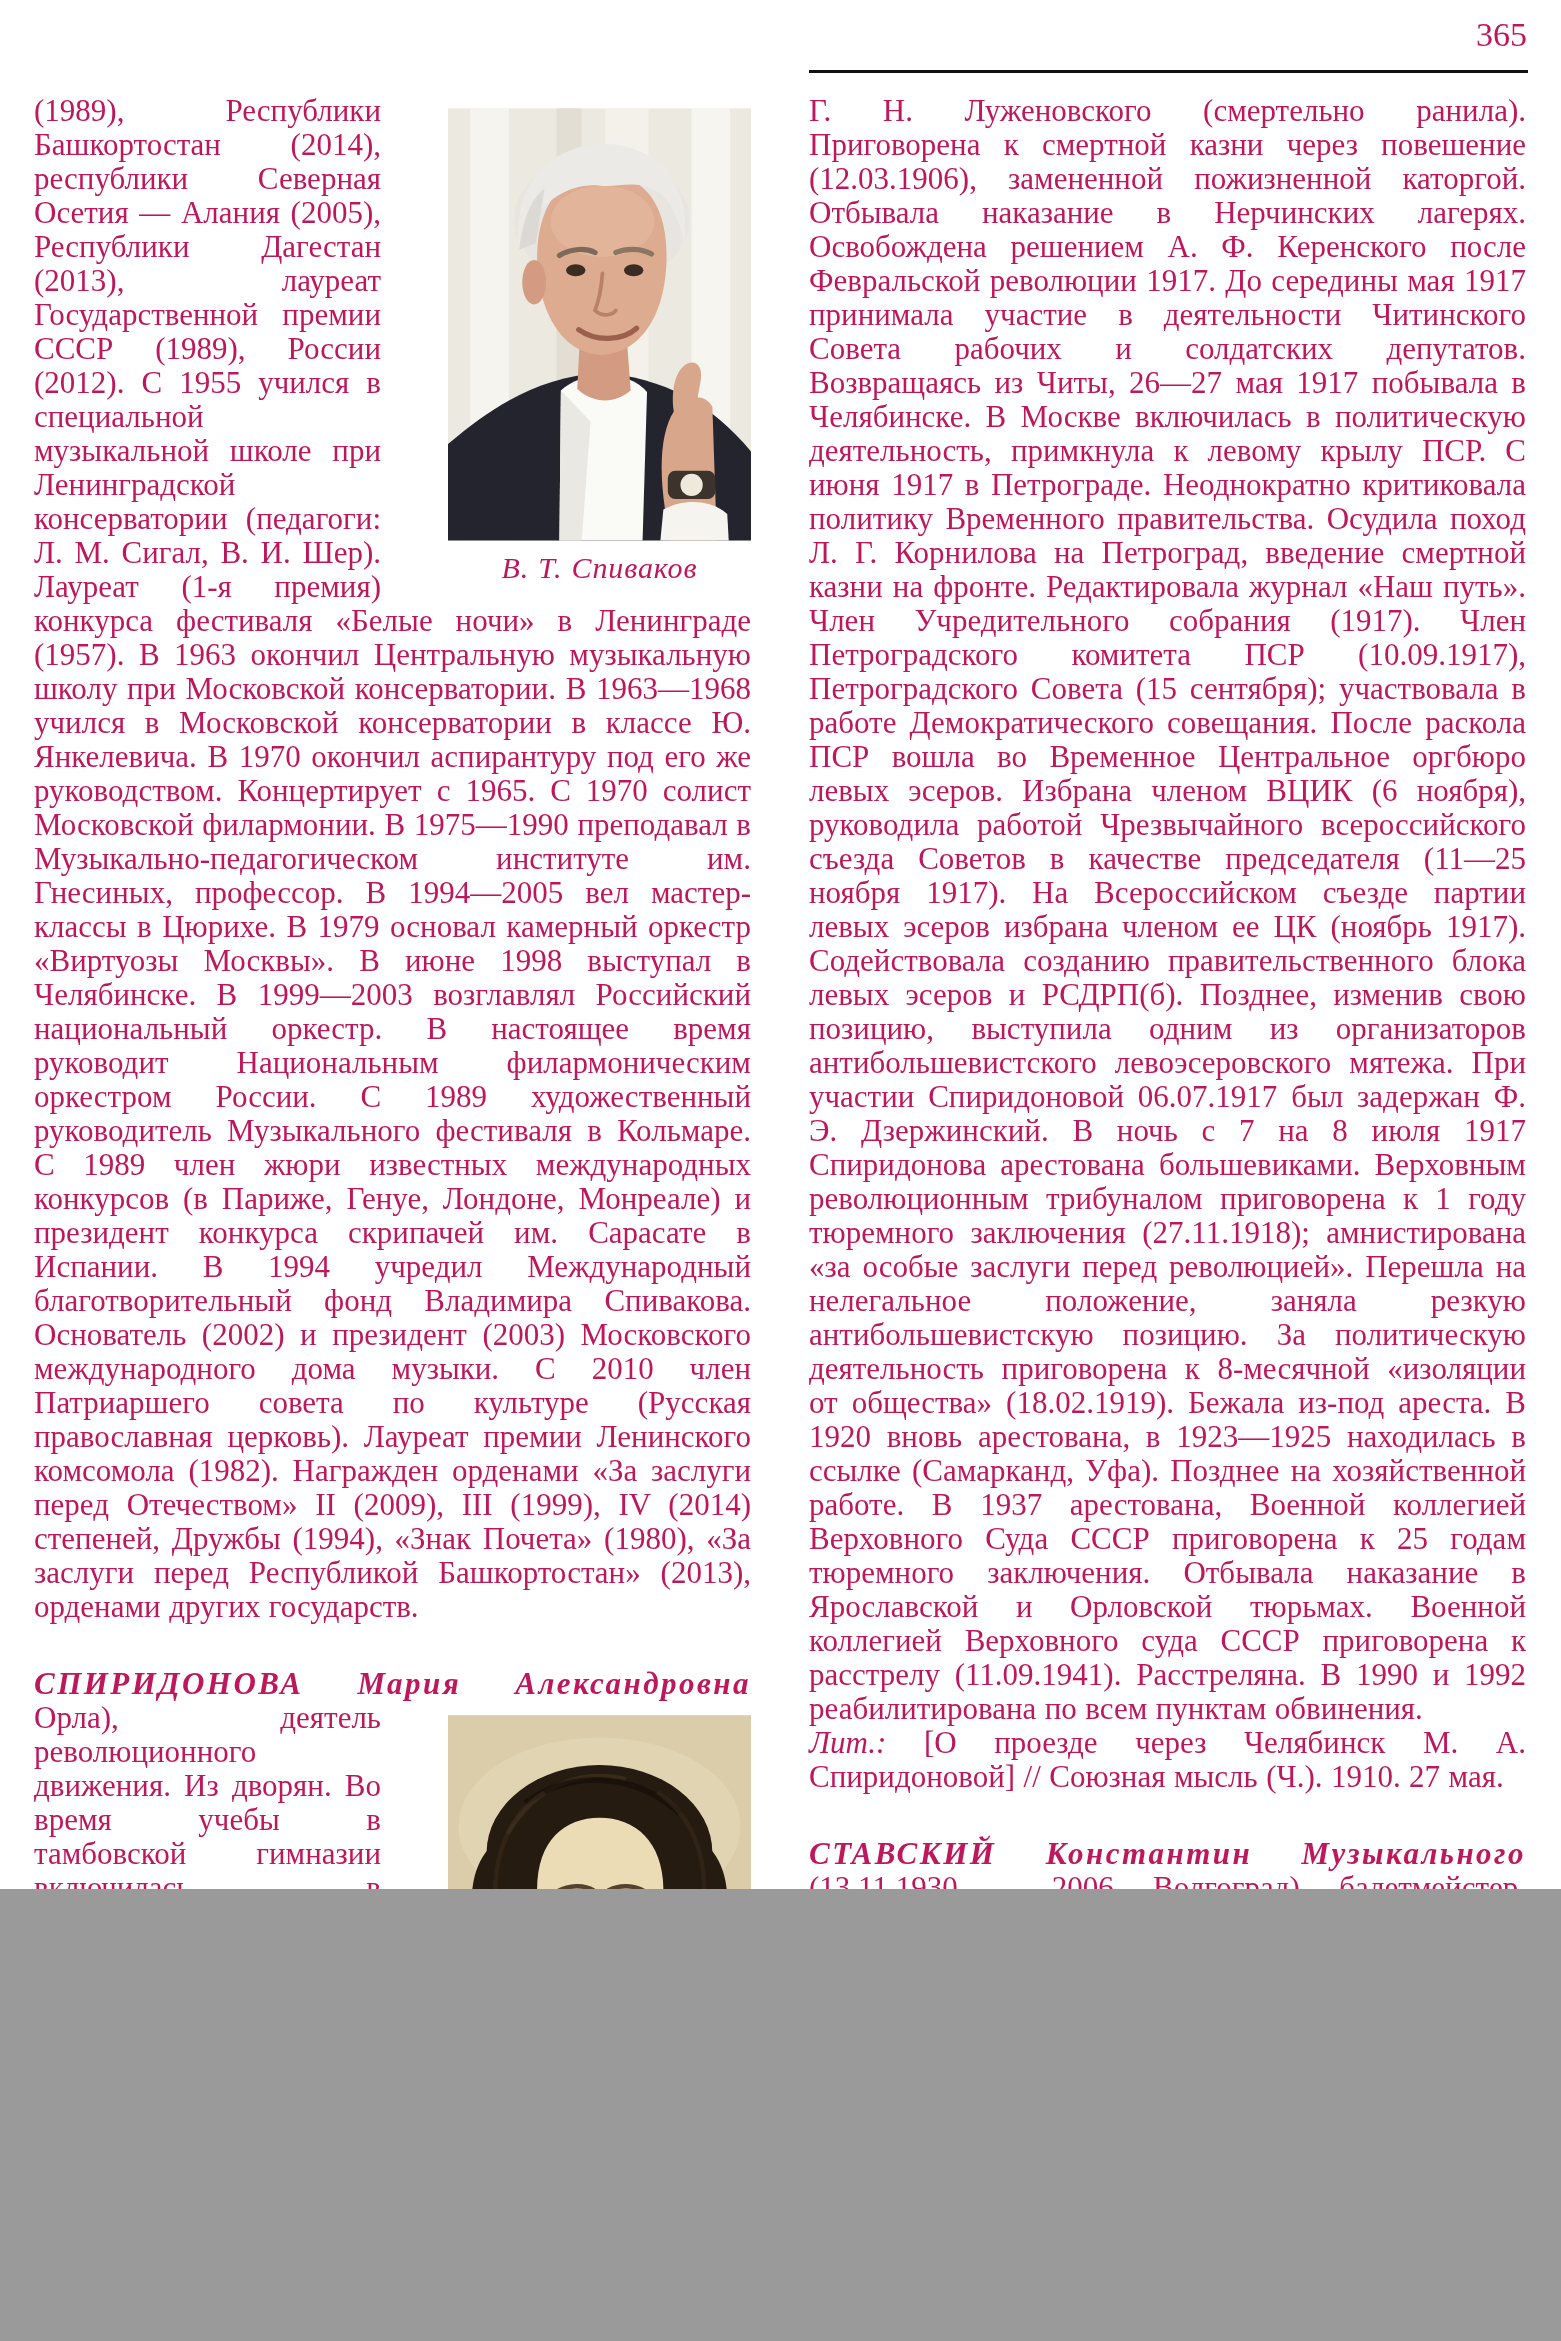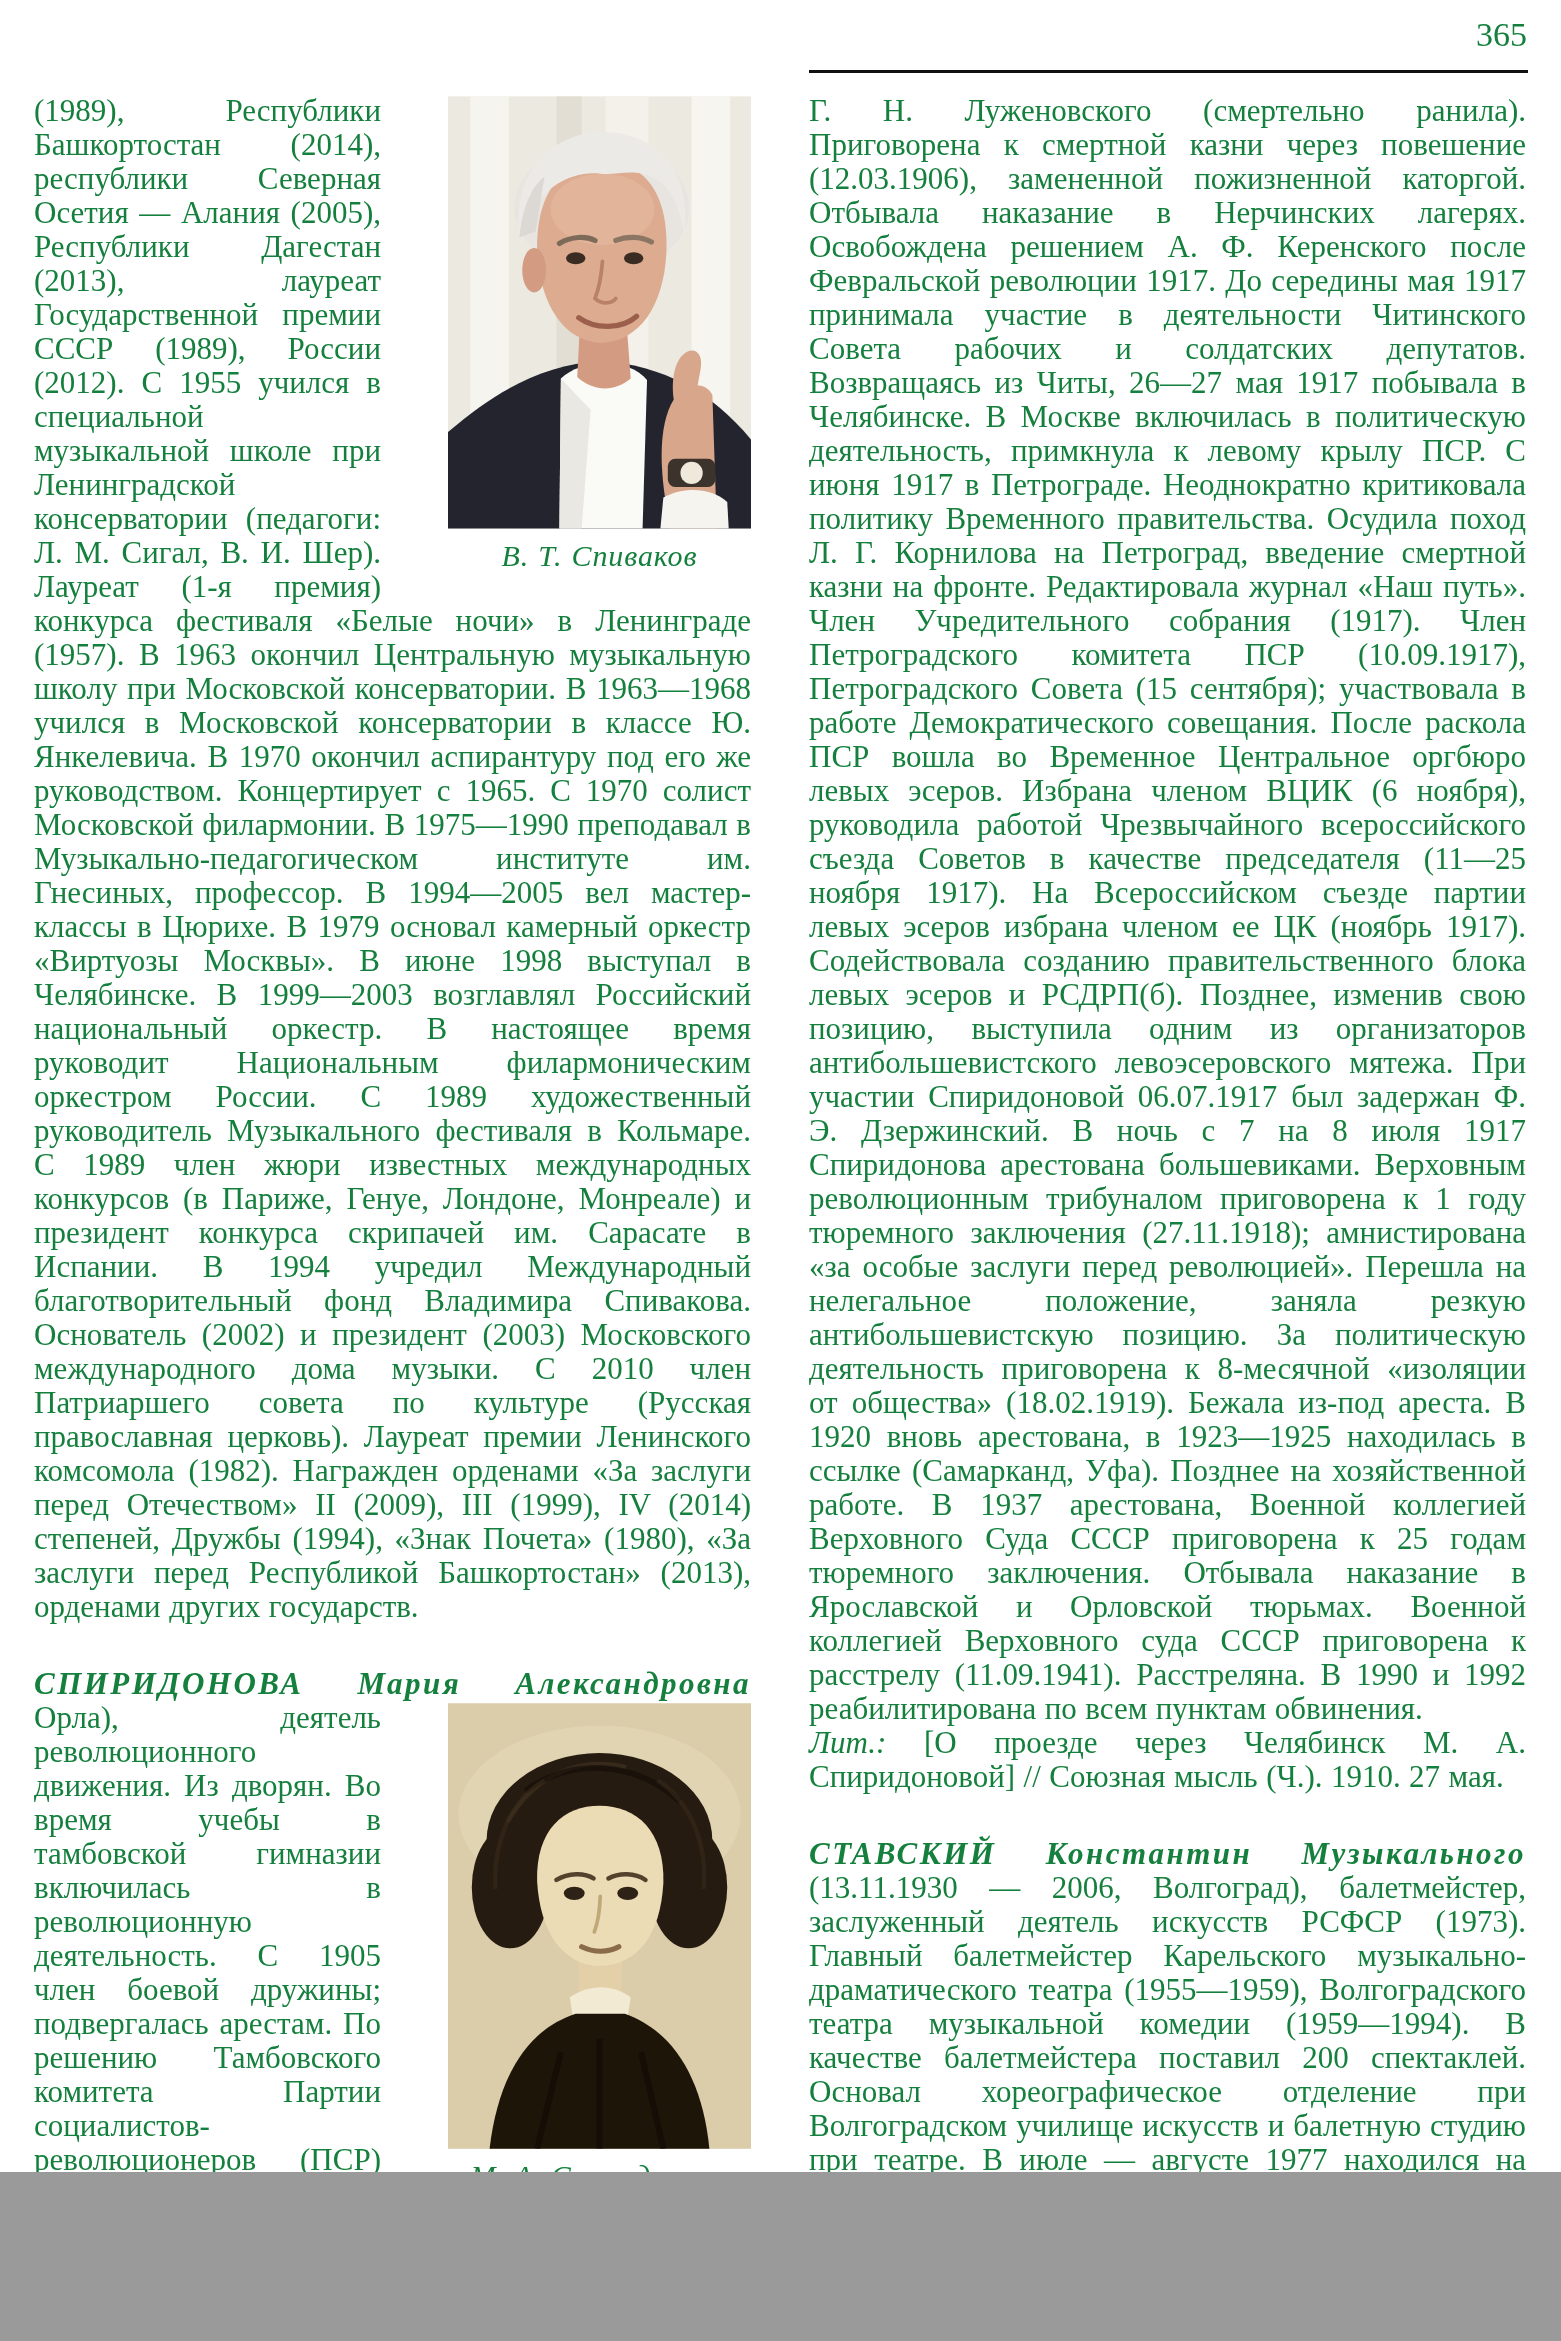--- a/index.html
+++ b/index.html
@@ -1,23 +1,23 @@
 <!DOCTYPE html>
 <html lang="ru" style="font-size:12px"><head>
 <meta charset="utf-8">
 <style>
   html, body { margin: 0; padding: 0; background: #9a9a9a; }
   .page {
     position: relative;
     width: 1561px;
-    height: 2172px;
+    height: 1889px;
     margin: 0 auto;
     background: #ffffff;
     font-family: "Liberation Serif", "DejaVu Serif", serif;
-    color: #15803d;
+    color: #be185d;
     overflow: hidden;
   }
   .page-number {
     position: absolute;
     top: 15px;
     left: 810px;
     width: 717px;
     text-align: right;
     font-size: 34px;
     line-height: 39px;
@@ -48,21 +48,21 @@
     text-align: justify;
     text-align-last: justify;
   }
   .lead-line {
     text-align: justify;
     text-align-last: justify;
   }
   .photo-float {
     float: right;
     width: 303px;
-    margin: 2px 0 12px 21px;
+    margin: 14px 0 12px 21px;
     padding-left: 46px;
   }
   .photo-float svg { display: block; width: 303px; }
   .photo-caption {
     display: block;
     text-align: center;
     font-style: italic;
     font-size: 30px;
     line-height: 34px;
     margin-top: 10.4px;

